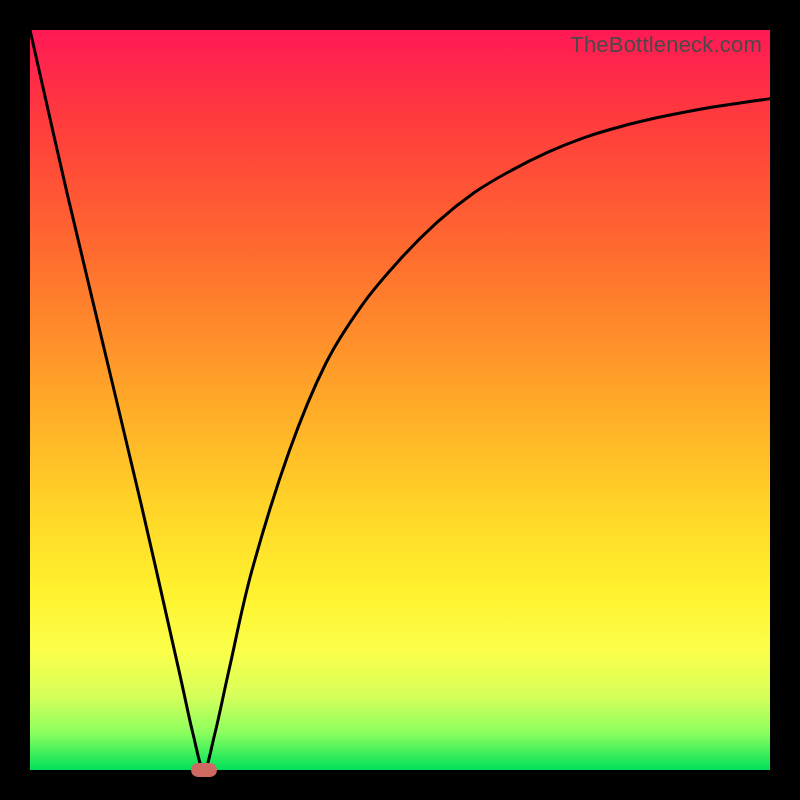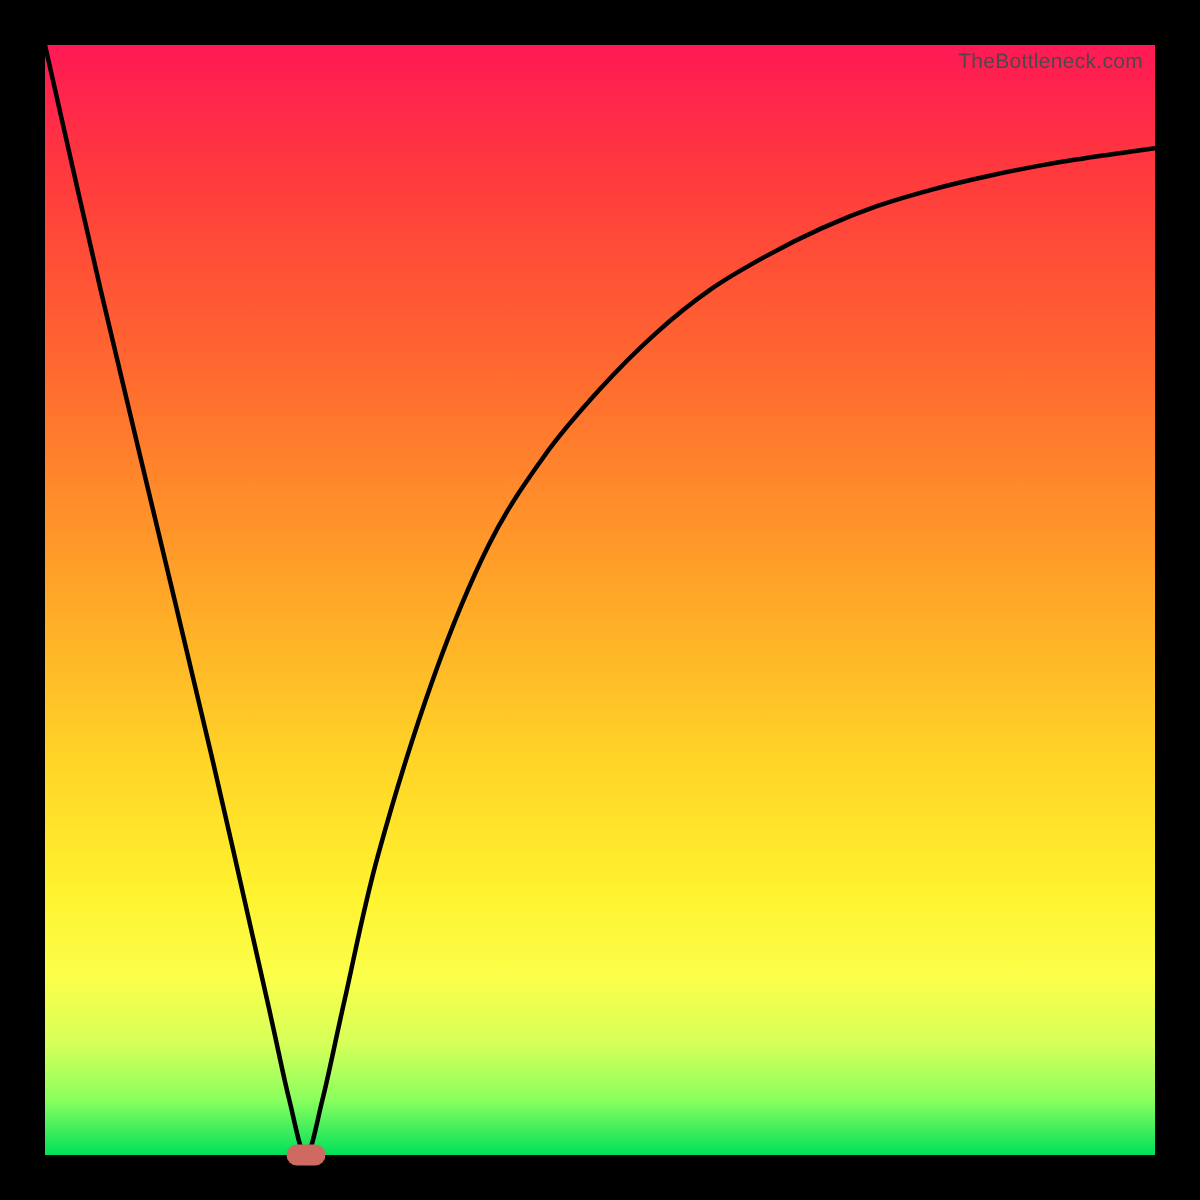--- a/index.html
+++ b/index.html
@@ -33,21 +33,21 @@
       #fbff4a 84%,
       #d6ff5a 90%,
       #8bff5e 95%,
       #00e05a 100%);
   }
   .watermark {
     position: absolute;
     top: 2px;
     right: 8px;
     color: #4a4a4a;
-    font-size: 14px;
+    font-size: 22px;
     font-weight: 500;
     letter-spacing: 0.2px;
     user-select: none;
   }
   svg.curve {
     position: absolute;
     left: 0;
     top: 0;
     width: 740px;
     height: 740px;

